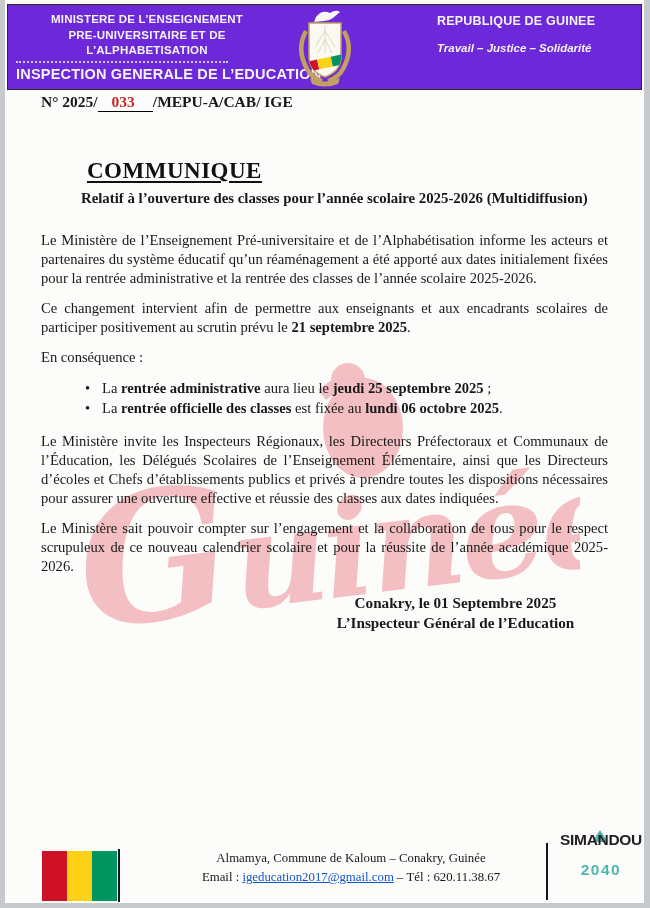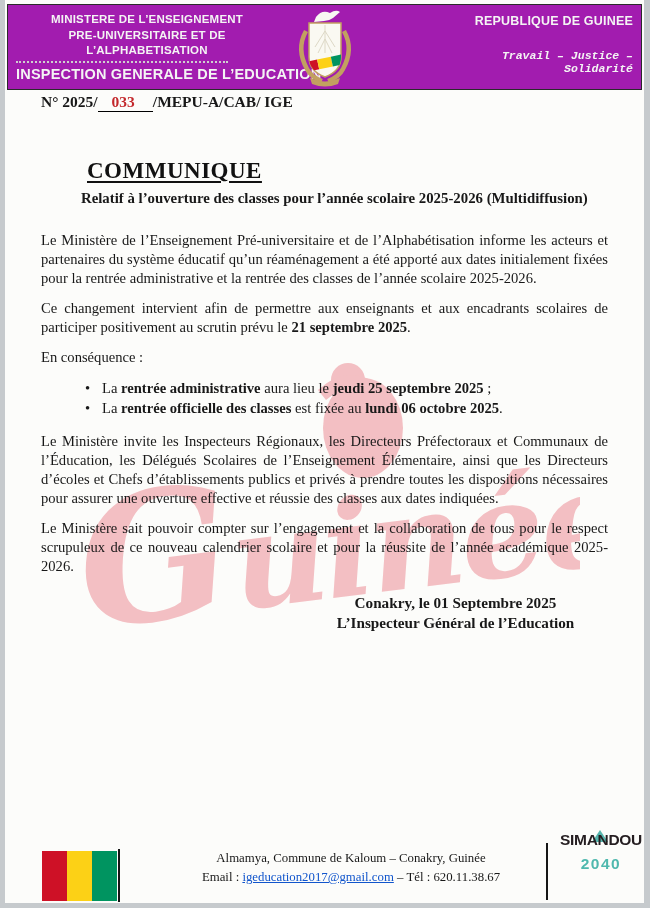--- a/index.html
+++ b/index.html
@@ -9,32 +9,32 @@
     font-family:"Liberation Serif", serif;
     color:#181818;
   }
   .page{
     position:absolute;left:5px;top:0;width:639px;height:903px;
     background:#fcfcfa;
   }
   
   .band{
     position:absolute;top:4px;left:2px;right:2px;height:84px;
-    background:#a21caf;color:#f4f4f4;
+    background:#6d28d9;color:#f4f4f4;
     font-family:"Liberation Sans", sans-serif;
     border:1px solid #2a2a2a;
   }
   .ministry{position:absolute;left:16px;top:7px;width:246px;text-align:center;
     font-weight:bold;font-size:11.5px;line-height:15.5px;letter-spacing:.2px;}
   .dotted-sep{position:absolute;left:8px;top:56px;width:212px;border-top:2px dotted #cfcfcf;}
   .inspection{position:absolute;left:8px;top:61px;font-size:14.5px;font-weight:bold;letter-spacing:.2px;white-space:nowrap;}
   .arms{position:absolute;left:50%;top:2px;transform:translateX(-50%);}
-  .republic{position:absolute;right:8px;top:9px;width:196px;text-align:right;}
+  .republic{position:absolute;right:8px;top:9px;width:196px;text-align:left;}
   .republic-name{font-weight:bold;font-size:12.5px;letter-spacing:.2px;}
-  .motto{font-style:italic;font-size:11.5px;margin-top:21px;font-weight:600;font-family:Liberation Mono, monospace;}
+  .motto{font-style:italic;font-size:11.5px;margin-top:14px;font-weight:600;}
   
   .ref-line{position:absolute;top:93px;left:36px;font-weight:bold;font-size:15.5px;z-index:1;}
   .ref-fill{display:inline-block;border-bottom:1.5px solid #000;padding:0 18px 0 14px;}
   .ref-number{font-weight:bold;}
   
   main{position:absolute;left:36px;right:36px;top:158px;z-index:1;}
   h1{margin:0 0 6px 46px;font-family:Liberation Serif, serif;font-size:23px;
      letter-spacing:.5px;color:#111;
      text-decoration:underline;text-decoration-thickness:2px;text-underline-offset:3px;}
   h2{margin:0 0 24px 40px;font-size:14.8px;font-weight:bold;white-space:nowrap;}
@@ -53,21 +53,21 @@
   .addr{position:absolute;left:142px;top:849px;width:408px;text-align:center;
         font-size:12.8px;line-height:19px;}
   .email-link{text-decoration:underline;cursor:pointer;}
   .vline-right{position:absolute;left:541px;top:843px;width:2px;height:57px;background:#161616;}
   .simandou{position:absolute;left:551px;top:832px;width:90px;text-align:center;
     font-family:"Liberation Sans", sans-serif;font-weight:bold;line-height:1;}
   .simandou .mtn{position:absolute;left:36px;top:-2px;width:0;height:0;
     border-left:8px solid transparent;border-right:8px solid transparent;
     border-bottom:12px solid #37a79d;opacity:.85;}
   .simandou .l1{position:relative;font-size:15.5px;letter-spacing:-.3px;color:#241d20;}
-  .simandou .l2{position:relative;font-size:15.5px;margin-top:8px;letter-spacing:1.5px;}
+  .simandou .l2{position:relative;font-size:15.5px;margin-top:14px;letter-spacing:1.5px;}
 </style>
 </head>
 <body>
 
 <div class="page">
 
   <div class="watermark">
     <svg width="500" height="300" viewBox="0 0 500 300">
       <g style="fill: rgb(231, 109, 120);">
         <ellipse cx="283" cy="78" rx="40" ry="50"></ellipse>

